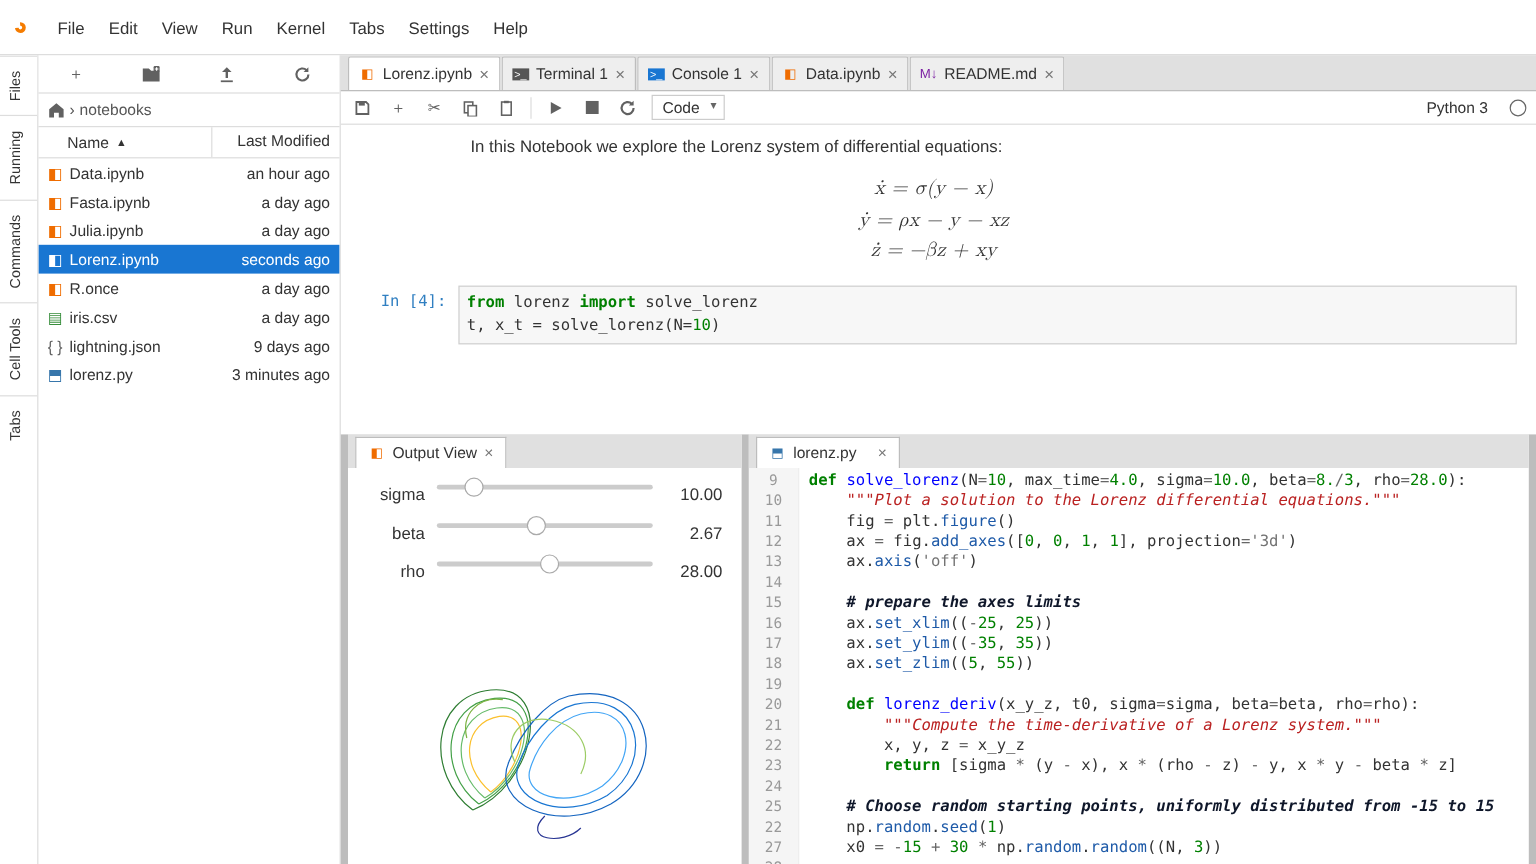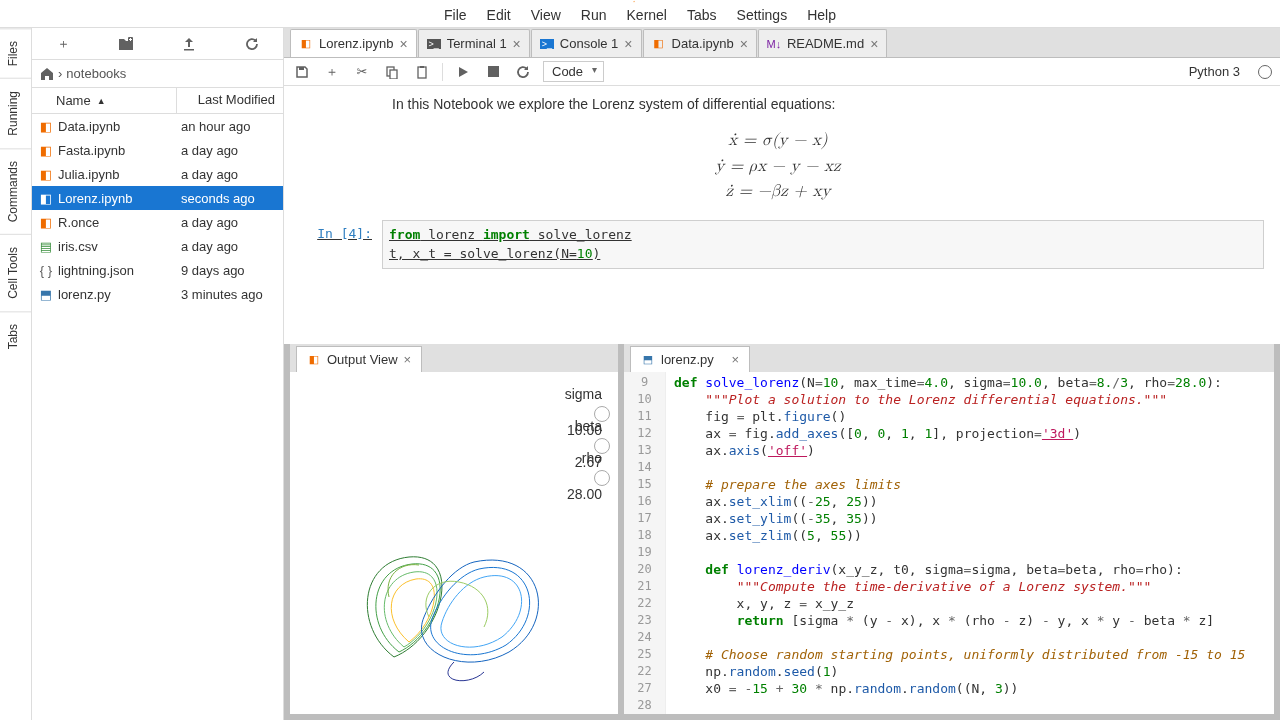--- a/index.html
+++ b/index.html
@@ -1,18 +1,18 @@
 <!DOCTYPE html>
 <html><head>
 <meta charset="utf-8">
 <style>
 * { box-sizing: border-box; margin: 0; padding: 0; }
 body { font-family: -apple-system, BlinkMacSystemFont, "Segoe UI", Helvetica, Arial, sans-serif; font-size: 13px; color: #333; background: #fff; overflow: hidden; width: 1280px; height: 720px; }
 
-.topbar { display: flex; align-items: center; height: 28px; border-bottom: 1px solid #ddd; padding: 0 8px; flex-direction: column; }
+.topbar { display: flex; align-items: center; height: 46px; border-bottom: 1px solid #ddd; padding: 0 8px; }
 .logo { width: 18px; height: 18px; margin-right: 12px; }
 .menu { display: flex; gap: 0; }
 .menu-item { padding: 4px 10px; cursor: pointer; font-size: 14px; }
 
 .main { display: flex; height: 692px; }
 
 .sidebar-tabs { width: 32px; border-right: 1px solid #ddd; display: flex; flex-direction: column; }
 .side-tab { writing-mode: vertical-rl; transform: rotate(180deg); padding: 12px 6px; font-size: 12px; border-bottom: 1px solid #ddd; cursor: pointer; text-align: center; }
 .side-tab.active { background: #fff; }
 
@@ -21,21 +21,21 @@
 .fb-tool { width: 28px; height: 28px; display: flex; align-items: center; justify-content: center; cursor: pointer; color: #616161; }
 .breadcrumb { display: flex; align-items: center; height: 28px; padding: 0 8px; border-bottom: 1px solid #ddd; font-size: 13px; color: #555; gap: 4px; }
 .fb-header { display: flex; height: 26px; border-bottom: 1px solid #ddd; font-size: 13px; }
 .fb-header-name { flex: 1; padding: 4px 8px; display: flex; align-items: center; gap: 6px; border-right: 1px solid #ddd; margin-left: 16px; }
 .fb-header-mod { width: 106px; padding: 4px 8px; text-align: right; }
 .fb-list { flex: 1; overflow-y: auto; }
 .fb-row { display: flex; height: 24px; align-items: center; font-size: 13px; cursor: pointer; }
 .fb-row.selected { background: #1976d2; color: #fff; }
 .fb-row .ficon { width: 20px; text-align: center; margin-left: 4px; }
 .fb-row .fname { flex: 1; padding-left: 2px; }
-.fb-row .fmod { width: 102px; text-align: left; padding-right: 8px; }
+.fb-row .fmod { width: 102px; text-align: right; padding-right: 8px; }
 .ic-nb { color: #ef6c00; } .selected .ic-nb { color: #fff; }
 .ic-csv { color: #388e3c; }
 .ic-json { color: #616161; }
 .ic-py { color: #3776ab; }
 
 .workarea { flex: 1; display: flex; flex-direction: column; background: #bdbdbd; }
 
 .row1 { height: 325px; display: flex; }
 .row2 { flex: 1; display: flex; gap: 6px; padding: 0 6px 6px 6px; }
 
@@ -51,54 +51,54 @@
 .tool-sep { width: 1px; height: 18px; background: #ddd; }
 .cell-type { border: 1px solid #ccc; padding: 2px 20px 2px 8px; font-size: 13px; position: relative; cursor: pointer; }
 .cell-type::after { content: "▾"; position: absolute; right: 6px; font-size: 10px; color: #666; }
 .nb-spacer { flex: 1; }
 .kernel-name { font-size: 13px; margin-right: 8px; }
 .kernel-ind { width: 14px; height: 14px; border: 1.5px solid #666; border-radius: 50%; }
 
 .nb-content { flex: 1; overflow-y: auto; padding: 8px 16px 8px 8px; font-size: 14px; line-height: 1.5; }
 .md-text { margin-left: 100px; margin-bottom: 12px; }
 .eqns { text-align: center; font-family: "Latin Modern Math", "STIX", serif; font-size: 17px; font-style: italic; margin: 6px 0 16px 0; line-height: 1.5; }
-.cell { display: flex; margin-top: 8px; text-decoration: underline; }
+.cell { display: flex; margin-top: 8px; }
 .prompt { width: 90px; text-align: right; padding-right: 10px; color: #307fc1; font-family: Menlo, monospace; font-size: 13px; flex-shrink: 0; padding-top: 4px; }
 .code-input { flex: 1; background: #f7f7f7; border: 1px solid #cfcfcf; padding: 4px 6px; font-family: Menlo, Consolas, monospace; font-size: 13px; white-space: pre; }
 .kw-green { color: #008000; font-weight: bold; }
 .num { color: #008000; }
 
 .panel-output { width: 328px; background: #fff; display: flex; flex-direction: column; }
 .panel-editor { flex: 1; background: #fff; display: flex; flex-direction: column; }
 
 .subtabbar { height: 28px; background: #e0e0e0; display: flex; align-items: flex-end; padding-left: 6px; }
 .subtab { height: 26px; background: #fff; display: flex; align-items: center; padding: 0 10px; border: 1px solid #bdbdbd; border-bottom: none; font-size: 13px; gap: 6px; min-width: 120px; }
 .subtab .close { margin-left: auto; color: #777; cursor: pointer; }
 
 .sliders { padding: 14px 16px 8px 16px; }
-.slider-row { display: flex; align-items: flex-end; height: 32px; gap: 10px; flex-direction: column; }
+.slider-row { display: flex; align-items: flex-start; height: 32px; gap: 10px; }
 .slider-label { width: 48px; text-align: right; font-size: 14px; }
 .slider-track { flex: 1; height: 4px; background: #ccc; position: relative; border-radius: 2px; }
 .slider-thumb { position: absolute; top: -6px; width: 16px; height: 16px; background: #fff; border: 1px solid #aaa; border-radius: 50%; transform: translateX(-50%); cursor: pointer; }
 .slider-val { width: 48px; text-align: right; font-size: 14px; }
 
 .lorenz-plot { flex: 1; display: flex; align-items: center; justify-content: center; padding: 10px; }
 
 .editor-body { flex: 1; display: flex; overflow: hidden; font-family: Menlo, Consolas, monospace; font-size: 13px; line-height: 17px; }
 .gutter { width: 42px; background: #f5f5f5; color: #999; text-align: center; padding-top: 2px; border-right: 1px solid #eee; }
 .gutter div { height: 17px; font-size: 12px; }
 .code-lines { flex: 1; padding: 2px 0 0 8px; white-space: pre; overflow-x: auto; }
 .code-lines .line { height: 17px; }
 .k { color: #008000; font-weight: bold; } 
 .fn { color: #0000ff; } 
-.s { color: #be185d; text-decoration: underline; } 
+.s { color: #737373; } 
 .ds { color: #ba2121; font-style: italic; } 
 .n { color: #008000; } 
 .attr { color: #1e5aa8; }
-.c { color: #a16207; font-style: italic; } 
+.c { color: #0f172a; font-style: italic; font-weight: bold; } 
 .op { color: #666; }
 .sort-caret { font-size: 9px; }
 </style>
 </head>
 <body>
 
 <div class="topbar">
   <svg class="logo" viewBox="0 0 24 24">
     <circle cx="12" cy="12" r="4" fill="none" stroke="#f57c00" stroke-width="4" stroke-dasharray="12 6"></circle>
   </svg>

